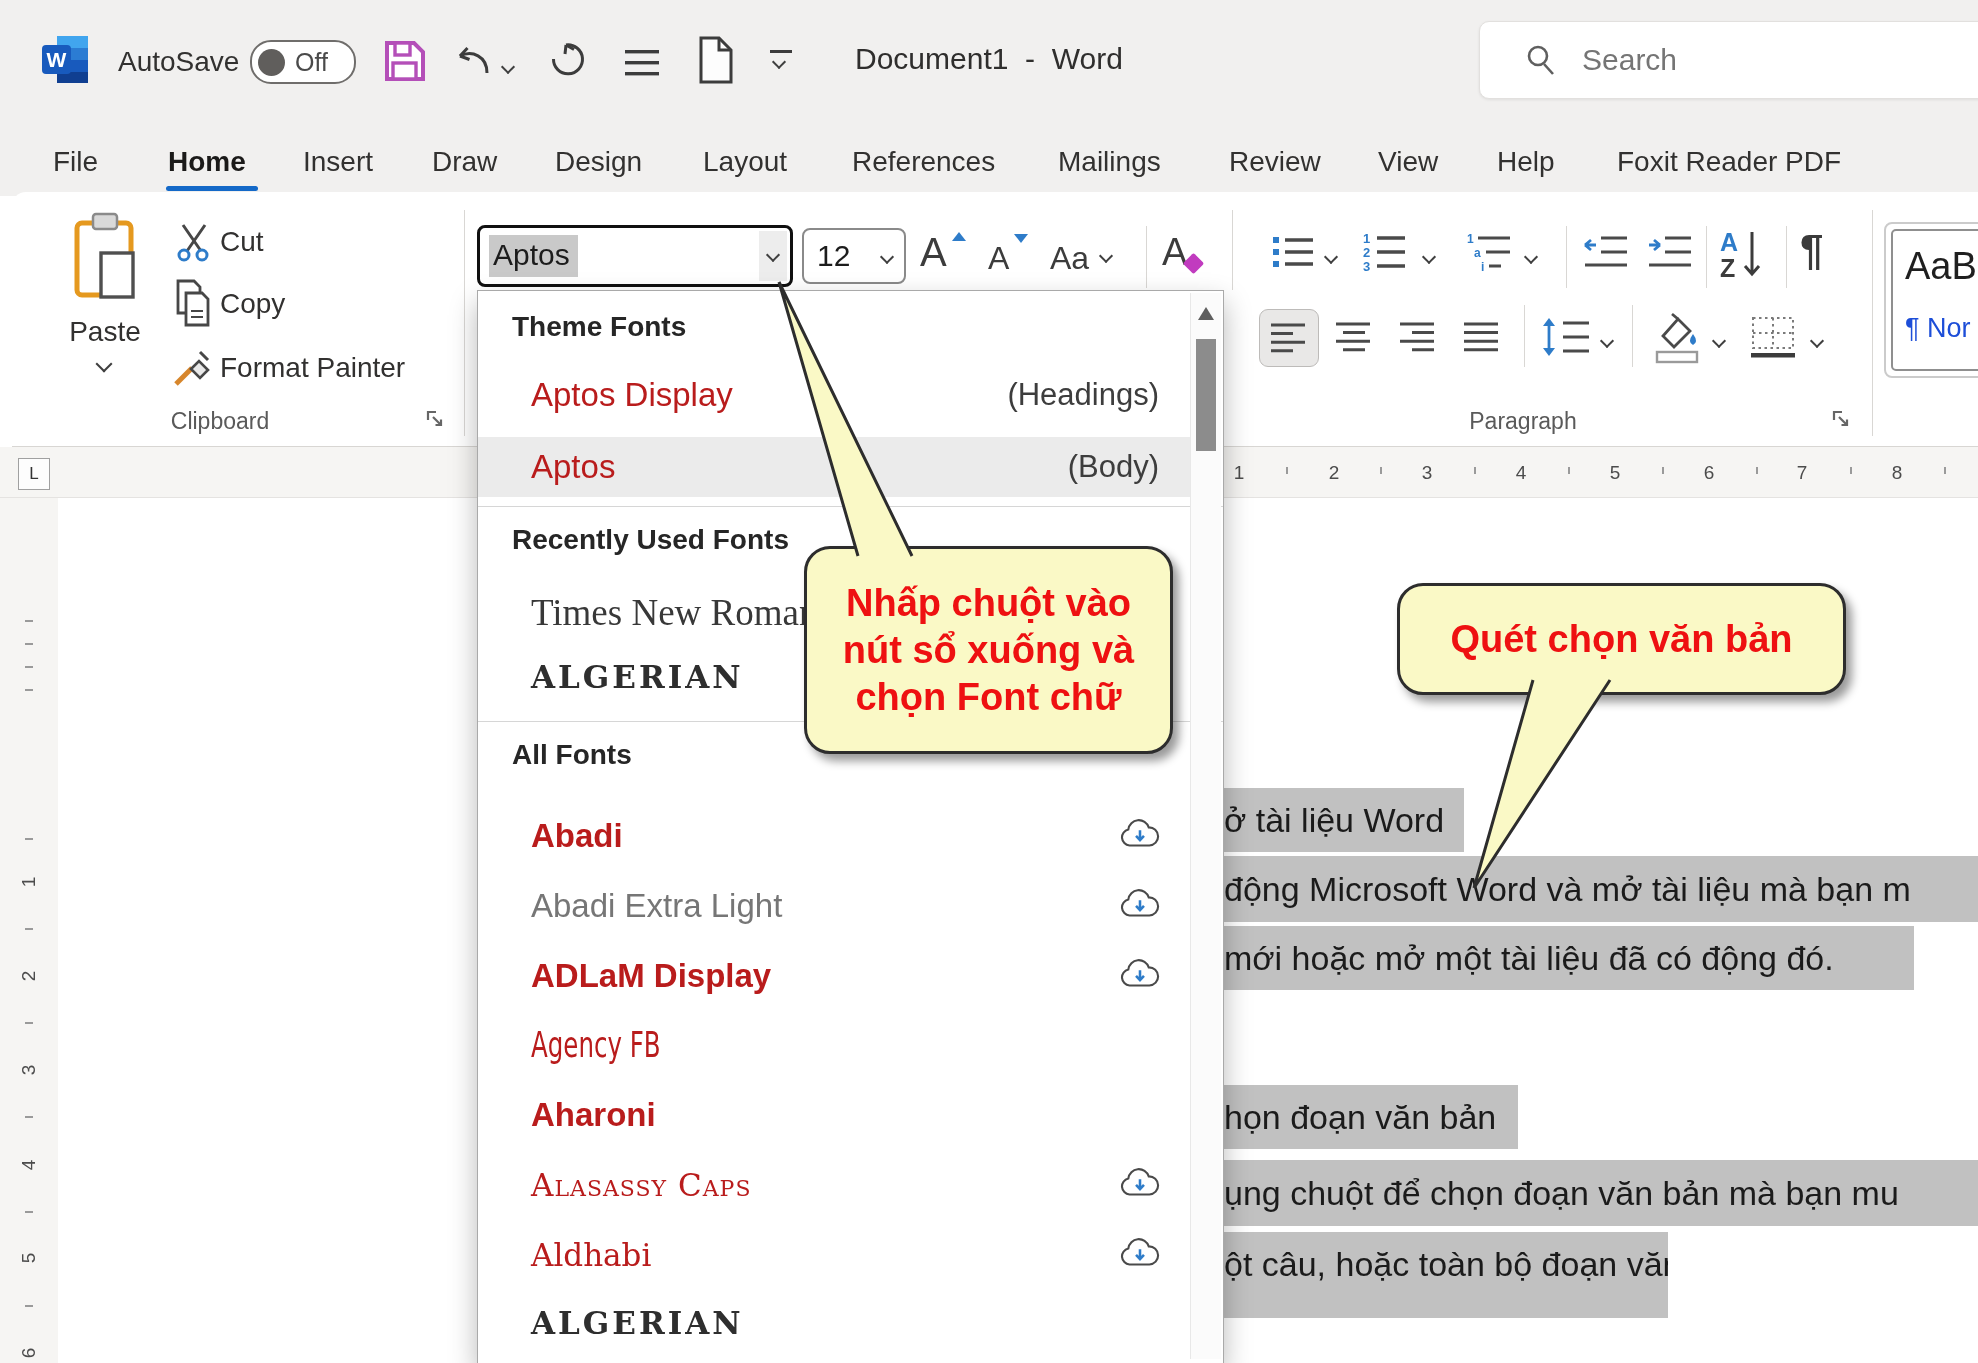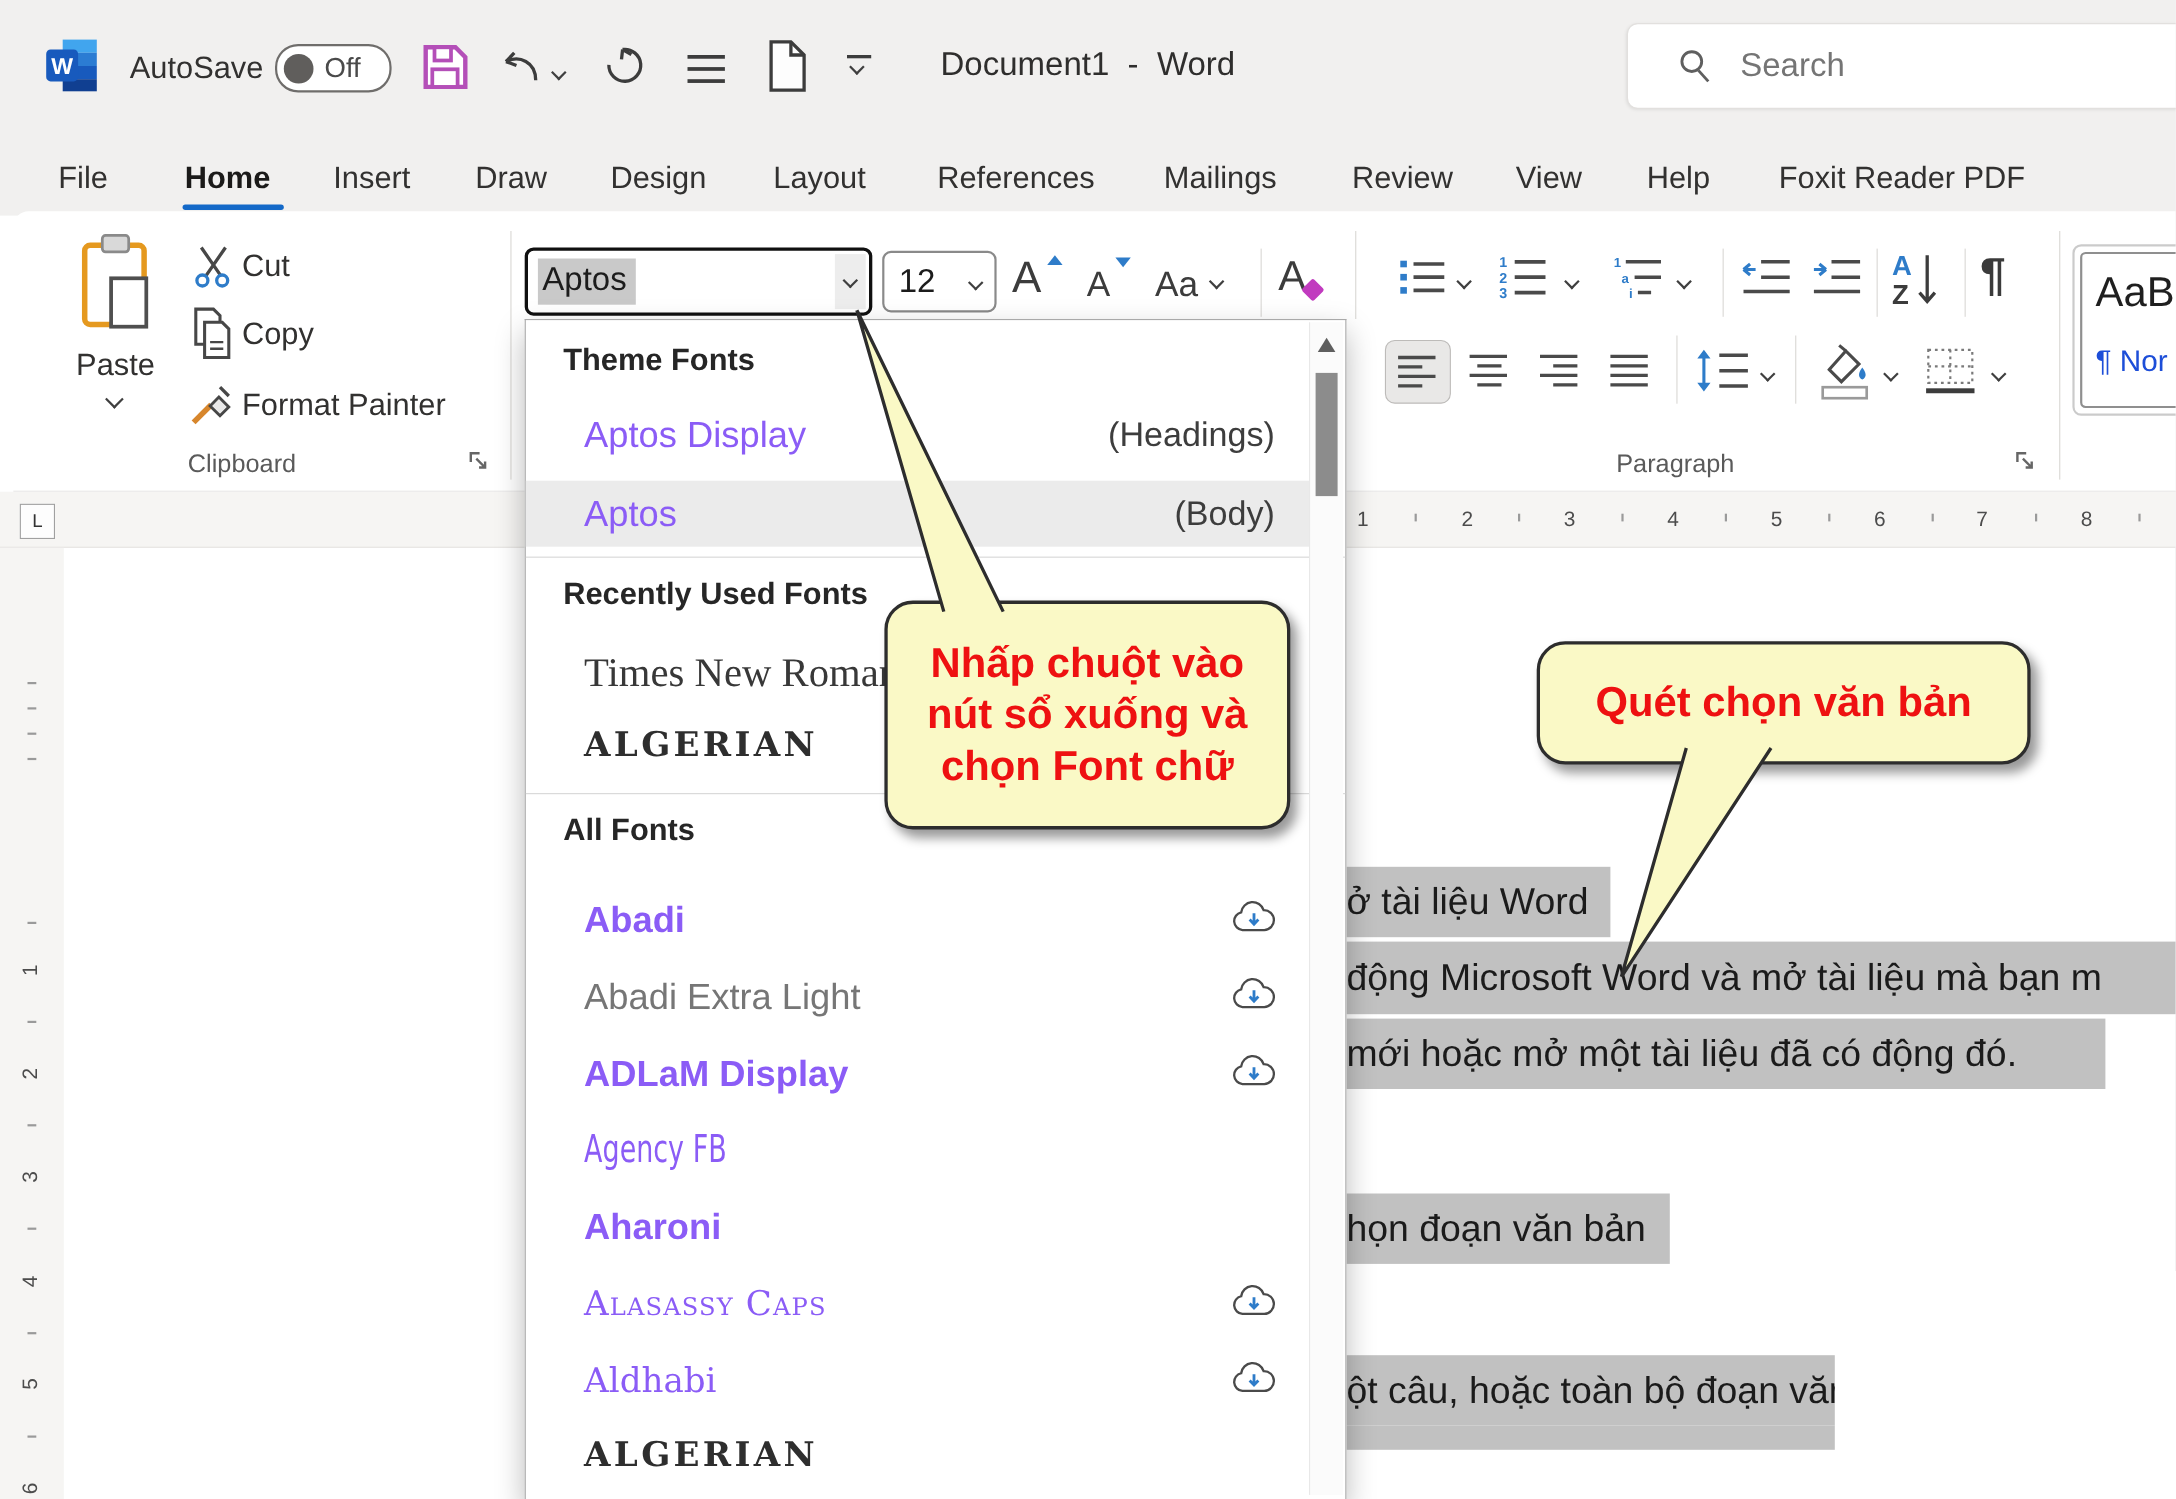--- a/index.html
+++ b/index.html
@@ -8,21 +8,21 @@
   .ab{position:absolute;}
   .flex{display:flex;align-items:center;}
   .chev{display:inline-block;width:10px;height:10px;border-right:2.4px solid #3f3f3f;border-bottom:2.4px solid #3f3f3f;transform:rotate(45deg);}
   .chev.sm{width:8px;height:8px;border-width:2px;}
   .vdiv{position:absolute;width:1px;background:#d9d7d4;}
   .tab{position:absolute;top:137px;height:50px;font-size:28px;color:#323130;display:flex;align-items:center;cursor:default;}
   .tab.active{font-weight:700;color:#1b1a19;}
   .glabel{position:absolute;font-size:23px;color:#5a5a5a;text-align:center;}
   .icbtn{position:absolute;display:flex;align-items:center;justify-content:center;}
   .dd-header{position:absolute;left:34px;font-size:28px;font-weight:700;color:#262626;white-space:nowrap;}
-  .dd-item{position:absolute;left:53px;font-size:33px;color:#8b5cf6;white-space:nowrap;display:flex;align-items:center;height:56px;}
+  .dd-item{position:absolute;left:53px;font-size:33px;color:#b91c1c;white-space:nowrap;display:flex;align-items:center;height:56px;}
   .dd-tag{position:absolute;right:64px;font-size:31px;color:#3d3d3d;display:flex;align-items:center;height:56px;}
   .dd-sep{position:absolute;left:0;width:745px;height:1px;background:#d6d6d6;}
   .f-serif{font-family:"Liberation Serif","DejaVu Serif",serif;color:#383838;font-size:37px;}
   .f-alg{font-family:"DejaVu Serif",serif;font-weight:700;letter-spacing:3px;font-size:31px;color:#2e2e2e;}
   .f-light{color:#767676;}
   .f-bold{font-weight:700;}
   .f-cond{transform:scaleX(.7);transform-origin:0 50%;font-size:35px;font-family:"DejaVu Sans",sans-serif;}
   .f-caps{font-family:"DejaVu Serif",serif;font-variant:small-caps;letter-spacing:1px;font-size:31px;}
   .f-dhabi{font-family:"DejaVu Serif",serif;font-size:31px;}
   .doc-line{position:absolute;left:1224px;font-size:34px;color:#1b1b1b;white-space:nowrap;overflow:hidden;display:flex;align-items:center;}
@@ -374,20 +374,21 @@
   <div class="rnum" style="left:17px;top:1154px;transform:rotate(-90deg);">4</div>
   <div class="vtick" style="left:25px;top:1211px;"></div>
   <div class="rnum" style="left:17px;top:1247px;transform:rotate(-90deg);">5</div>
   <div class="vtick" style="left:25px;top:1305px;"></div>
   <div class="rnum" style="left:17px;top:1342px;transform:rotate(-90deg);">6</div>
 
   <div class="doc-line hl" style="top:788px;width:240px;height:64px;">ở tài liệu Word</div>
   <div class="doc-line hl" style="top:856px;width:754px;height:66px;">động Microsoft Word và mở tài liệu mà bạn m</div>
   <div class="doc-line hl" style="top:926px;width:690px;height:64px;">mới hoặc mở một tài liệu đã có động đó.</div>
   <div class="doc-line hl" style="top:1085px;width:294px;height:64px;">họn đoạn văn bản</div>
+  <div class="doc-line hl" style="top:1160px;width:754px;height:66px;">ụng chuột để chọn đoạn văn bản mà bạn mu</div>
   <div class="doc-line hl" style="top:1232px;width:444px;height:64px;">ột câu, hoặc toàn bộ đoạn văn bản.</div>
   <div class="ab hl" style="left:1224px;top:1296px;width:444px;height:22px;"></div>
 
   <div class="ab" style="left:477px;top:290px;width:747px;height:1073px;background:#fff;border:1.5px solid #a9a9a9;border-bottom:0;box-shadow:0 12px 26px rgba(0,0,0,.28);z-index:50;box-sizing:border-box;">
 
     <div class="dd-header" style="top:20px;">Theme Fonts</div>
 
     <div class="dd-item" style="top:76px;">Aptos Display</div>
     <div class="dd-tag" style="top:76px;">(Headings)</div>
 

